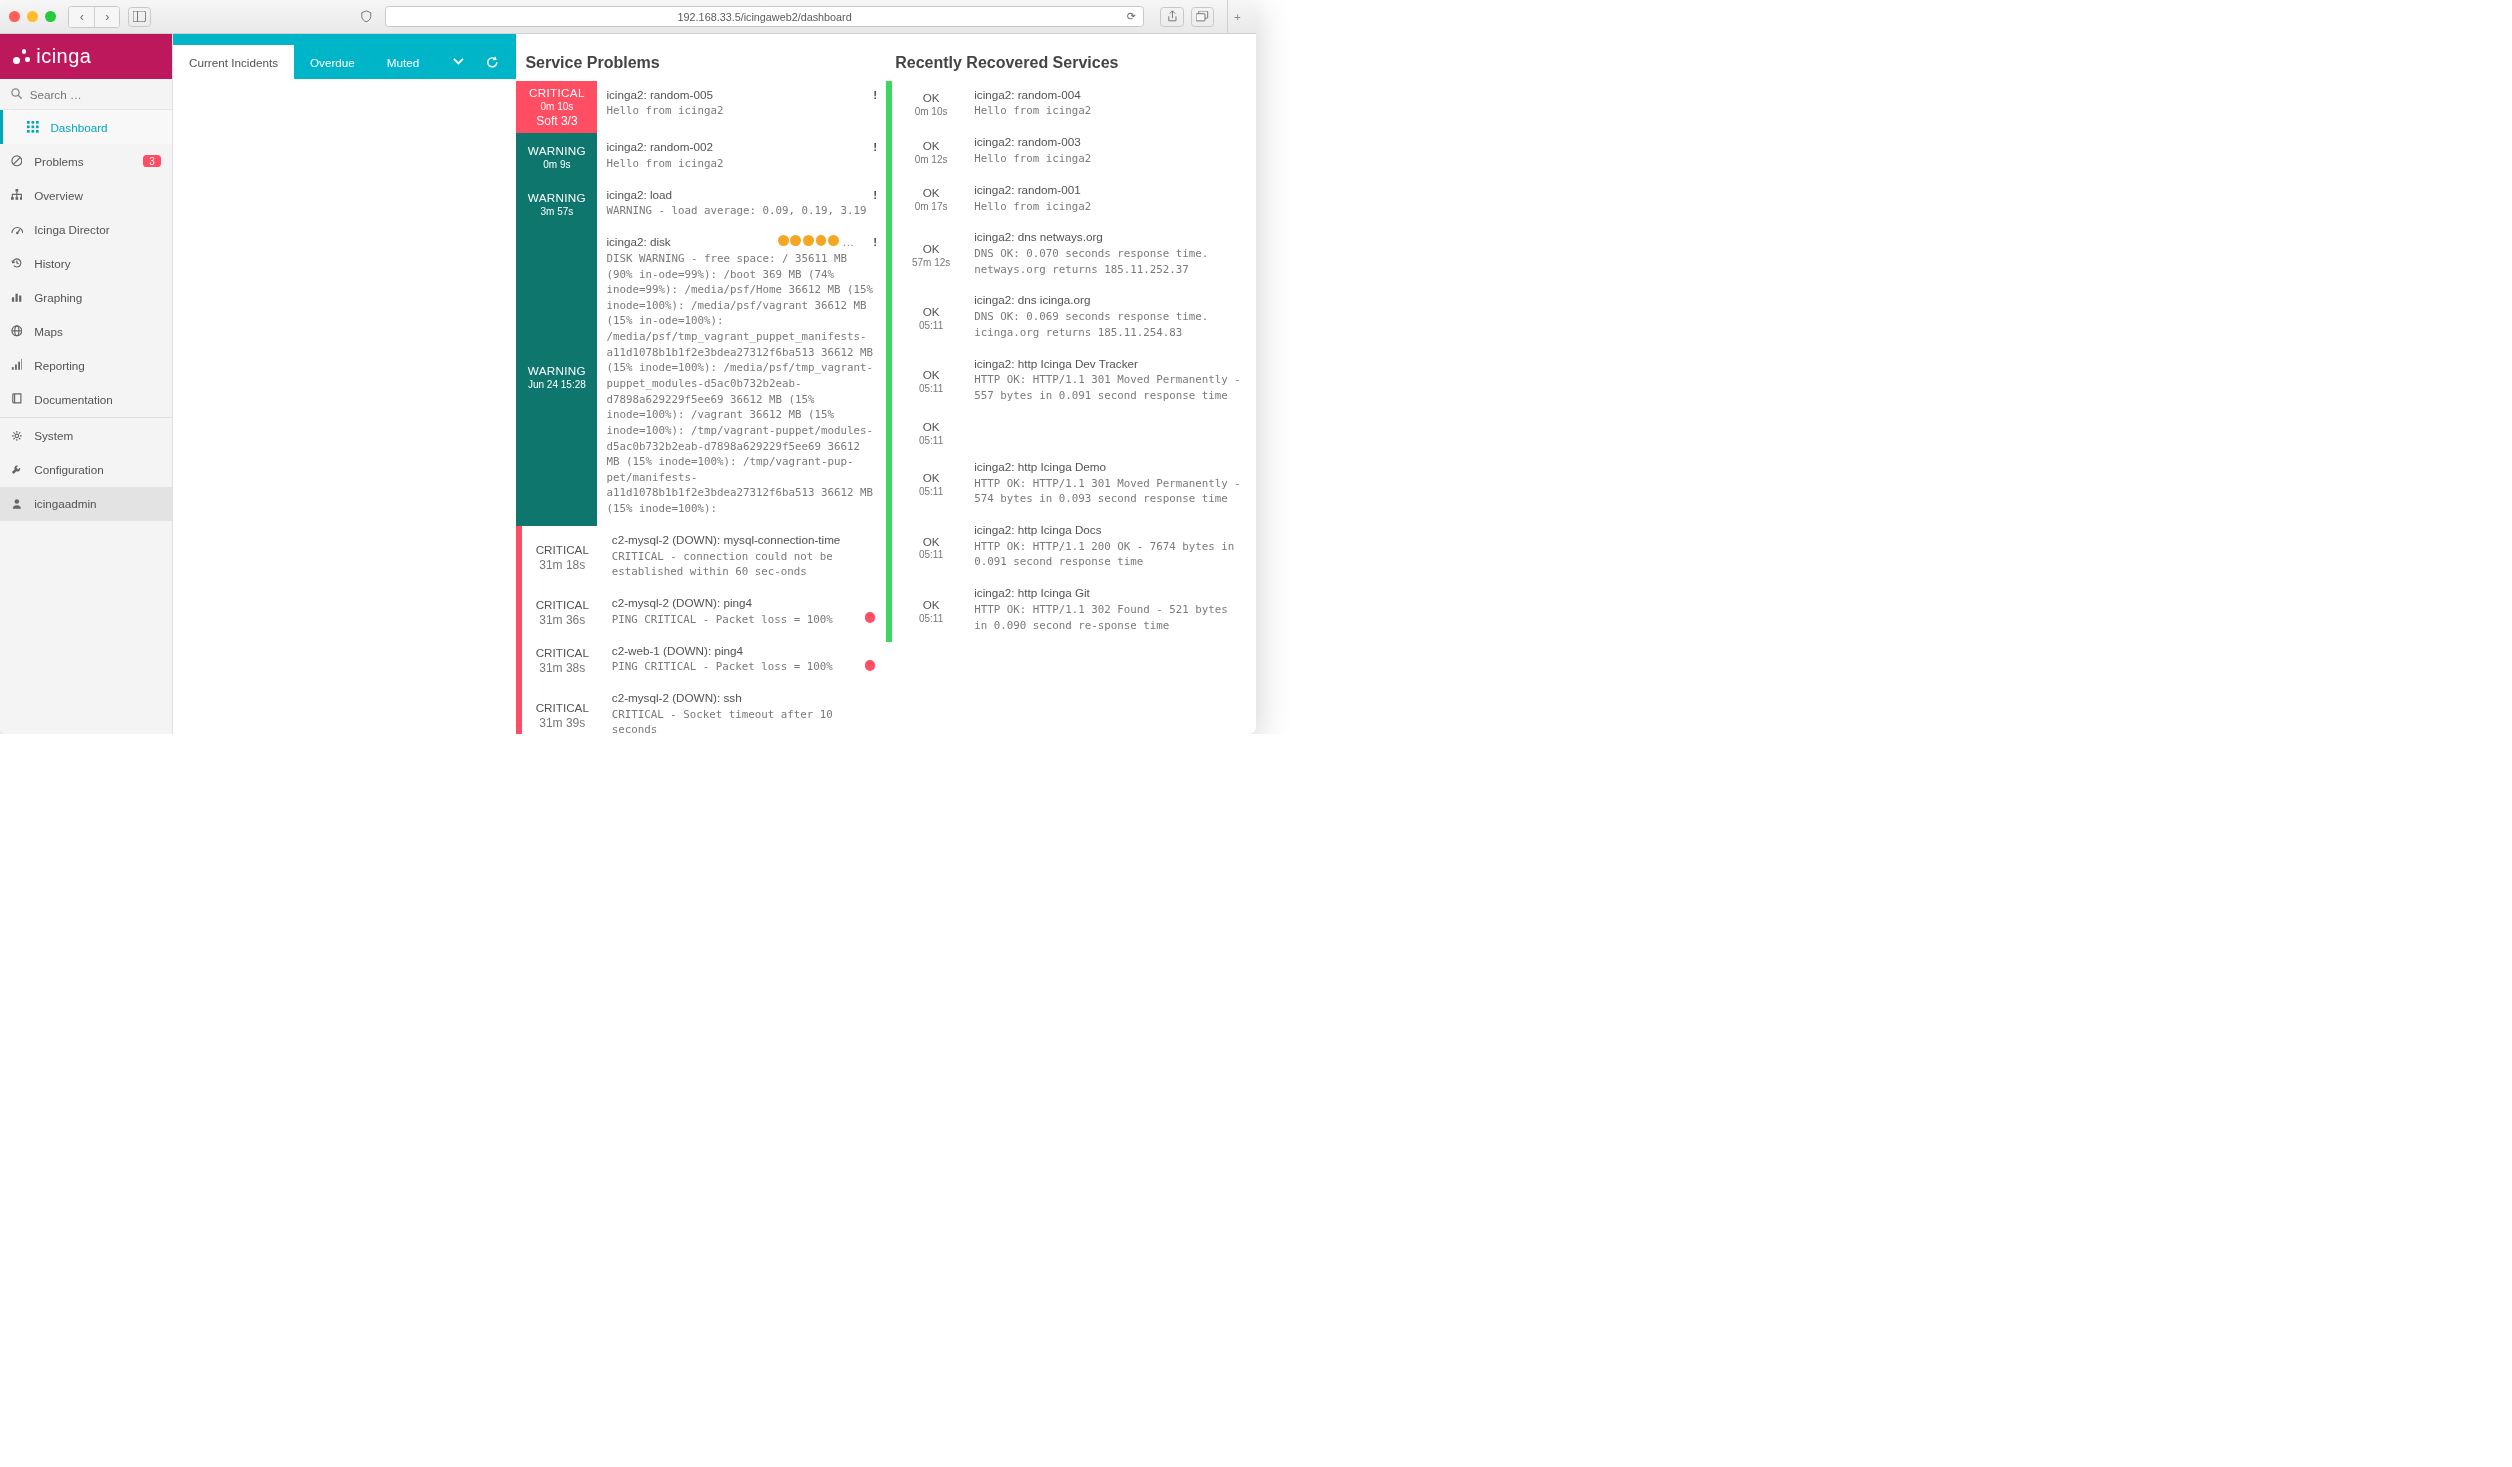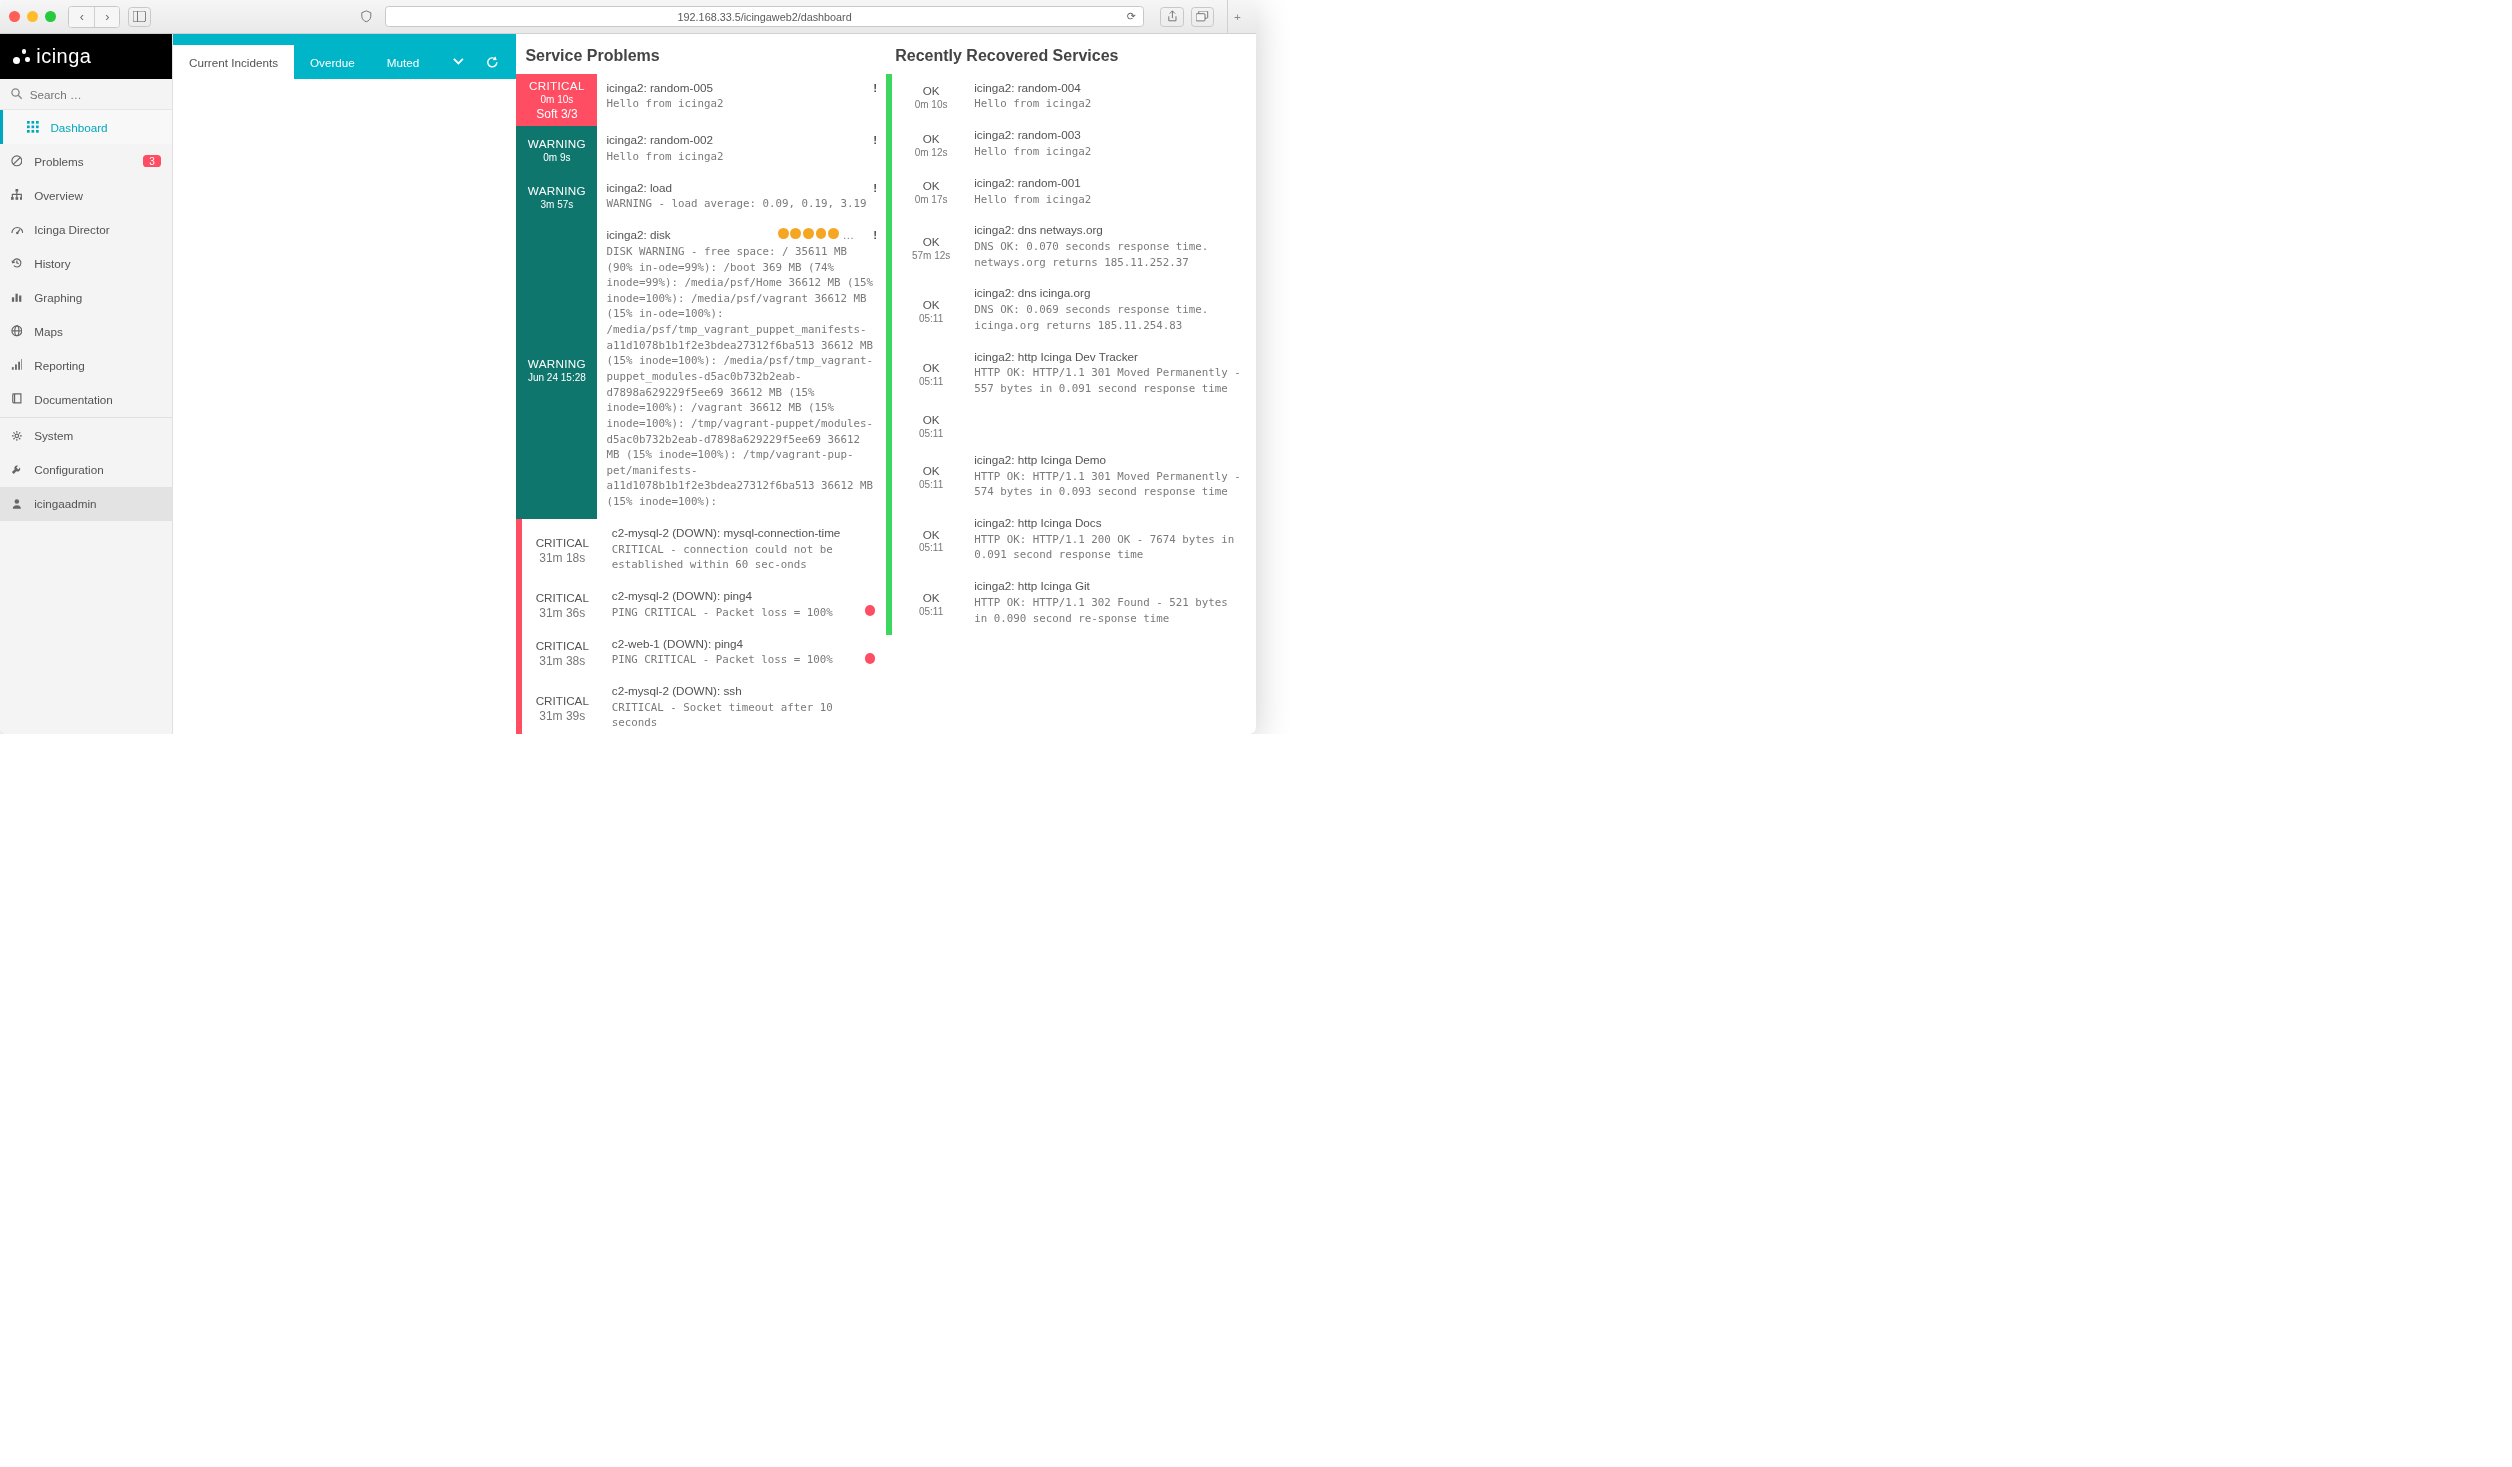--- a/index.html
+++ b/index.html
@@ -20,21 +20,21 @@
 .url-bar { flex: 1; height: 21.7px; background: #fff; border: 0.9px solid #c8c8c8; border-radius: 3.6px; display: flex; align-items: center; justify-content: center; color: #5a5a5a; font-size: 10.8px; position: relative; }
 .url-bar .reload { position: absolute; right: 7.2px; color: #6b6b6b; }
 .tb-right { display: flex; gap: 7.2px; margin-left: 9px; }
 .plus-tab { width: 20px; height: 34px; display: flex; align-items: center; justify-content: center; color: #888; border-left: 0.9px solid #d0d0d0; margin-left: 5.4px; }
 
 
 .app { flex: 1; display: flex; overflow: hidden; }
 
 
 .sidebar { width: 173px; background: #f4f4f4; border-right: 0.9px solid #e0e0e0; display: flex; flex-direction: column; }
-.logo-bar { height: 45px; background: #000000; display: flex; align-items: center; padding: 0 10.8px; }
+.logo-bar { height: 45px; background: #be185d; display: flex; align-items: center; padding: 0 10.8px; }
 .logo-text { color: #fff; font-weight: 300; font-size: 20px; letter-spacing: 0.5px; display: flex; align-items: center; gap: 5.4px; }
 .logo-dots { position: relative; width: 20px; height: 20px; }
 .logo-dots span { position: absolute; background: #fff; border-radius: 50%; }
 .logo-dots .d1 { width: 7.2px; height: 7.2px; left: 1.8px; top: 10px; }
 .logo-dots .d2 { width: 4.5px; height: 4.5px; left: 10.8px; top: 2.7px; }
 .logo-dots .d3 { width: 4.5px; height: 4.5px; left: 14.4px; top: 10.8px; }
 
 .search-box { height: 31px; display: flex; align-items: center; padding: 0 10.8px; color: #888; gap: 7.2px; border-bottom: 0.9px solid #e6e6e6; }
 .search-box input { border: none; background: transparent; outline: none; font-size: 11.7px; color: #555; flex: 1; }
 
@@ -47,21 +47,21 @@
 .nav-item.user { background: #e3e3e3; }
 
 
 .main { flex: 1; display: flex; flex-direction: row; overflow: hidden; }
 .tabs-bar { height: 45px; background: #00b5c8; display: flex; align-items: flex-end; padding-left: 0; }
 .tab { height: 34px; padding: 0 16px; display: flex; align-items: center; color: #fff; font-size: 11.7px; cursor: pointer; }
 .tab.active { background: #fff; color: #535353; border-top-left-radius: 0px; border-top-right-radius: 0px; }
 .tab-extra { height: 34px; display: flex; align-items: center; gap: 21.7px; padding: 0 18px; color: #fff; }
 
 .content { flex: 1; display: flex; overflow: hidden; }
-.col { flex: 1; overflow-y: auto; }
+.col { flex: 1; overflow-y: auto; margin-top: 7px; }
 .col-title { font-size: 16px; font-weight: 600; color: #444; padding: 12.6px 9px 9px 9px; }
 
 
 .prob-row { display: flex; border-bottom: 0px solid #eee; }
 .status-box { width: 81px; display: flex; flex-direction: column; align-items: center; justify-content: center; color: #fff; font-size: 10.8px; padding: 5.4px 3.6px; text-align: center; }
 .status-box .state { font-weight: 400; font-size: 11.7px; letter-spacing: 0.3px; }
 .status-box .time { font-size: 10px; margin-top: 1.8px; }
 .status-box .soft { font-size: 12px; margin-top: 1.8px; }
 .status-critical { background: #ff4d63; }
 .status-warning { background: #0f766e; }

